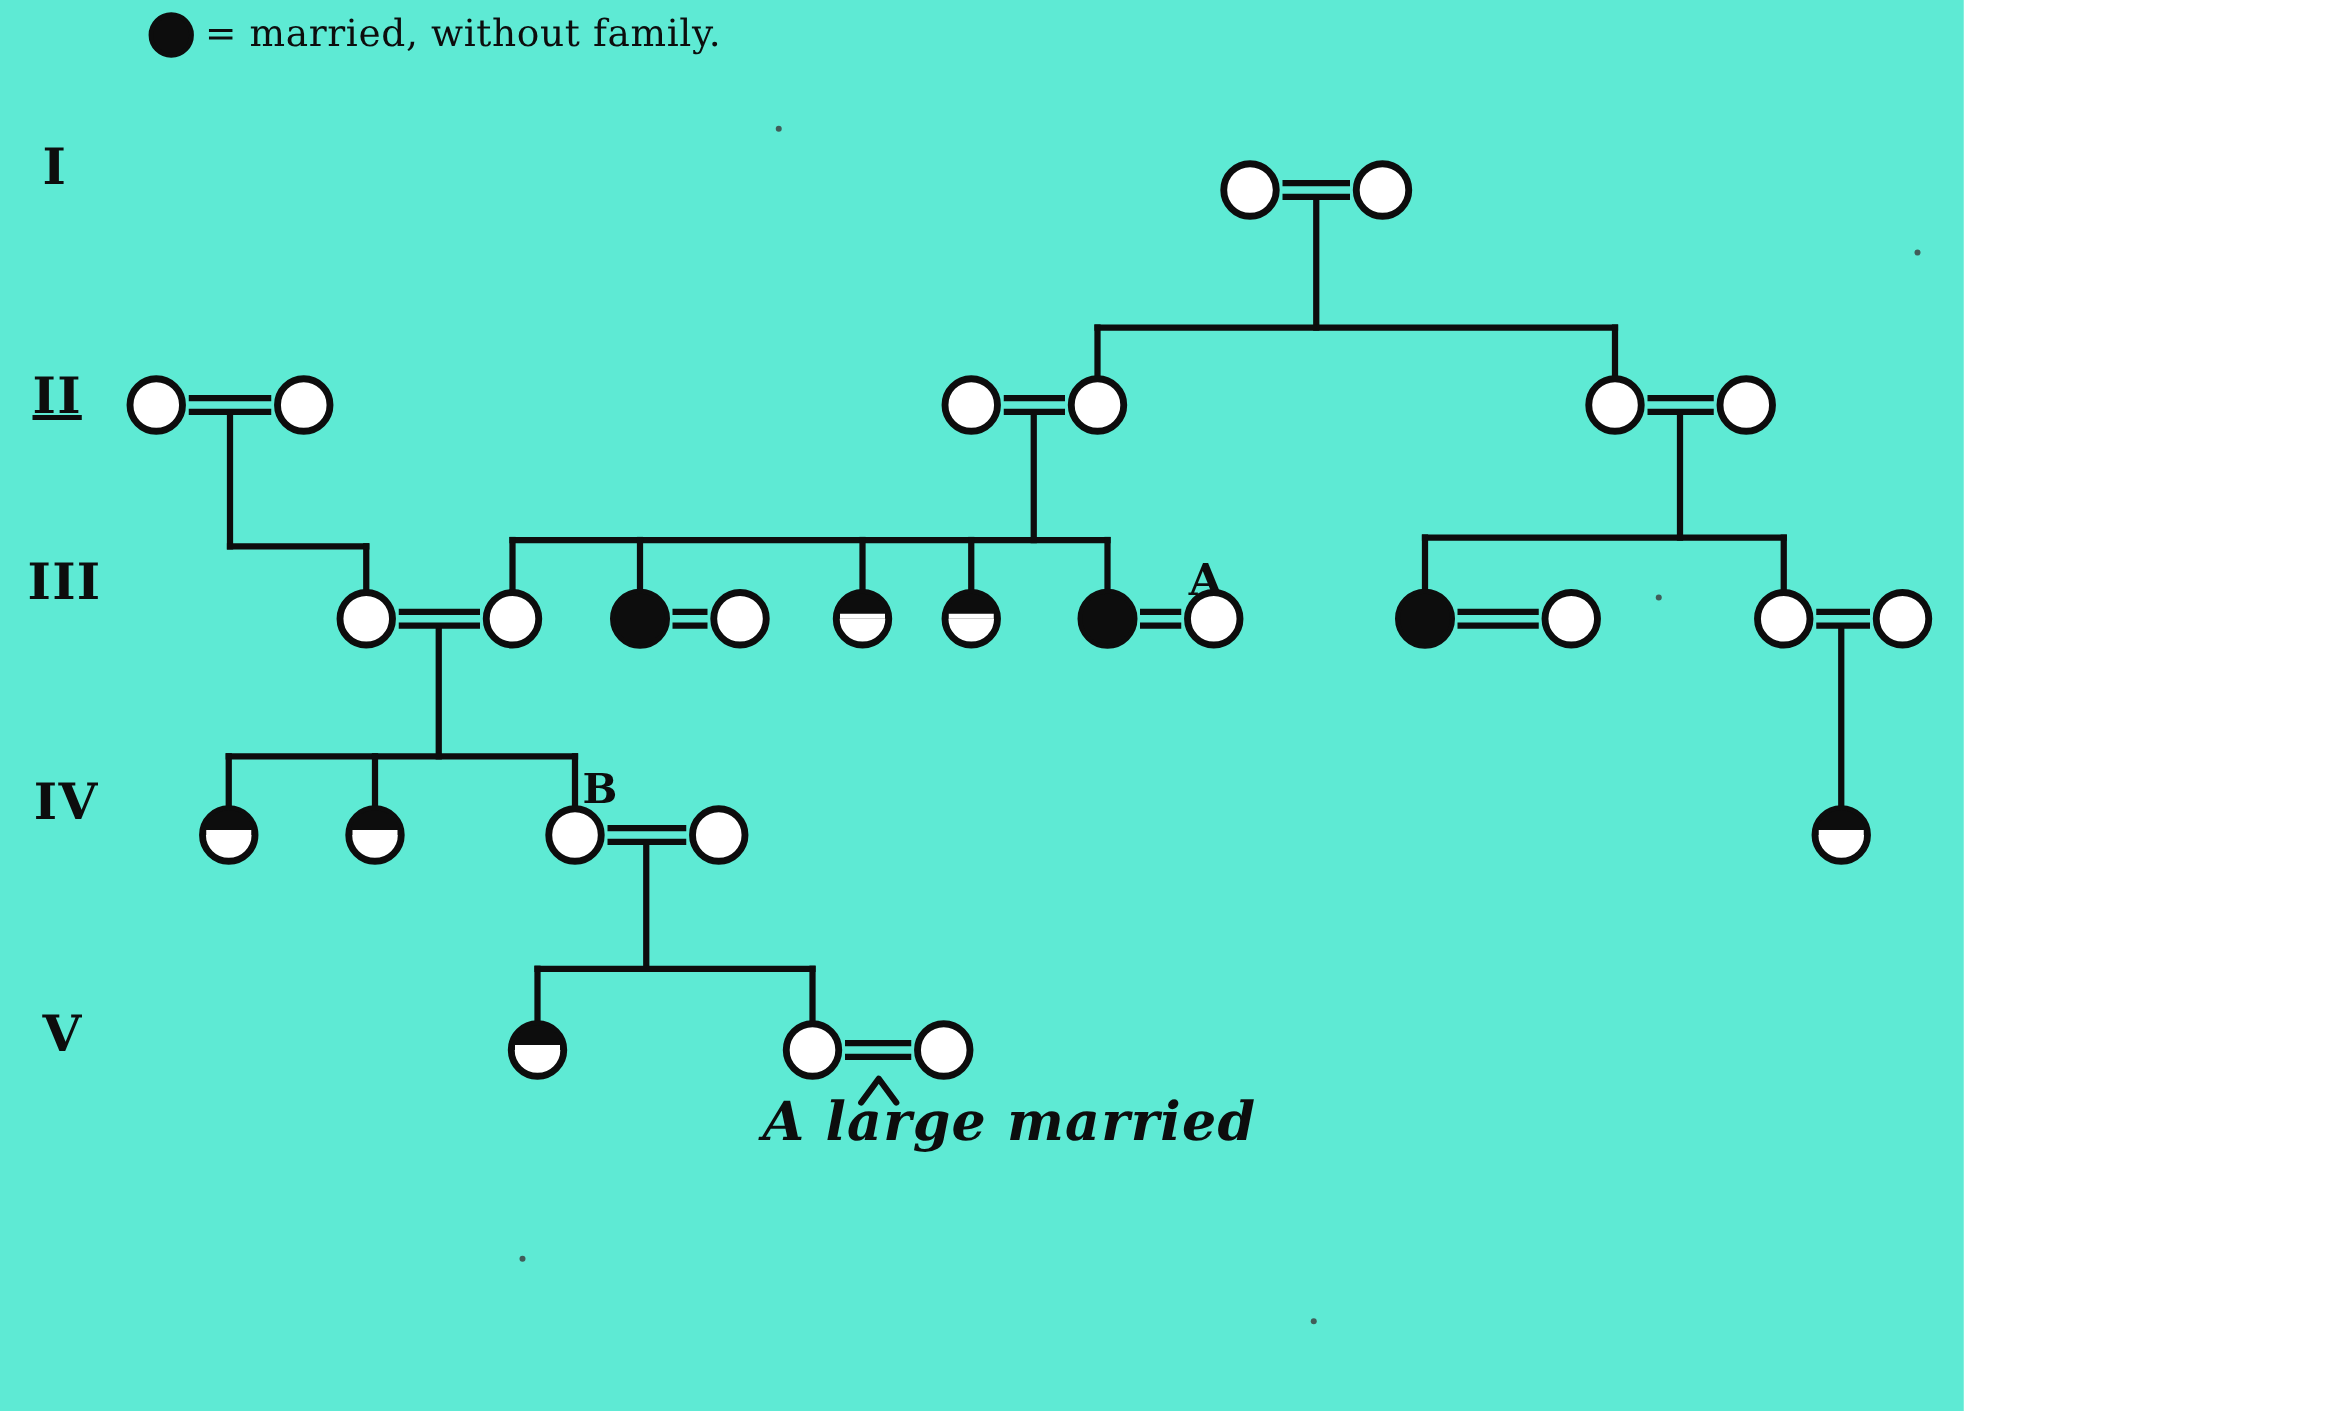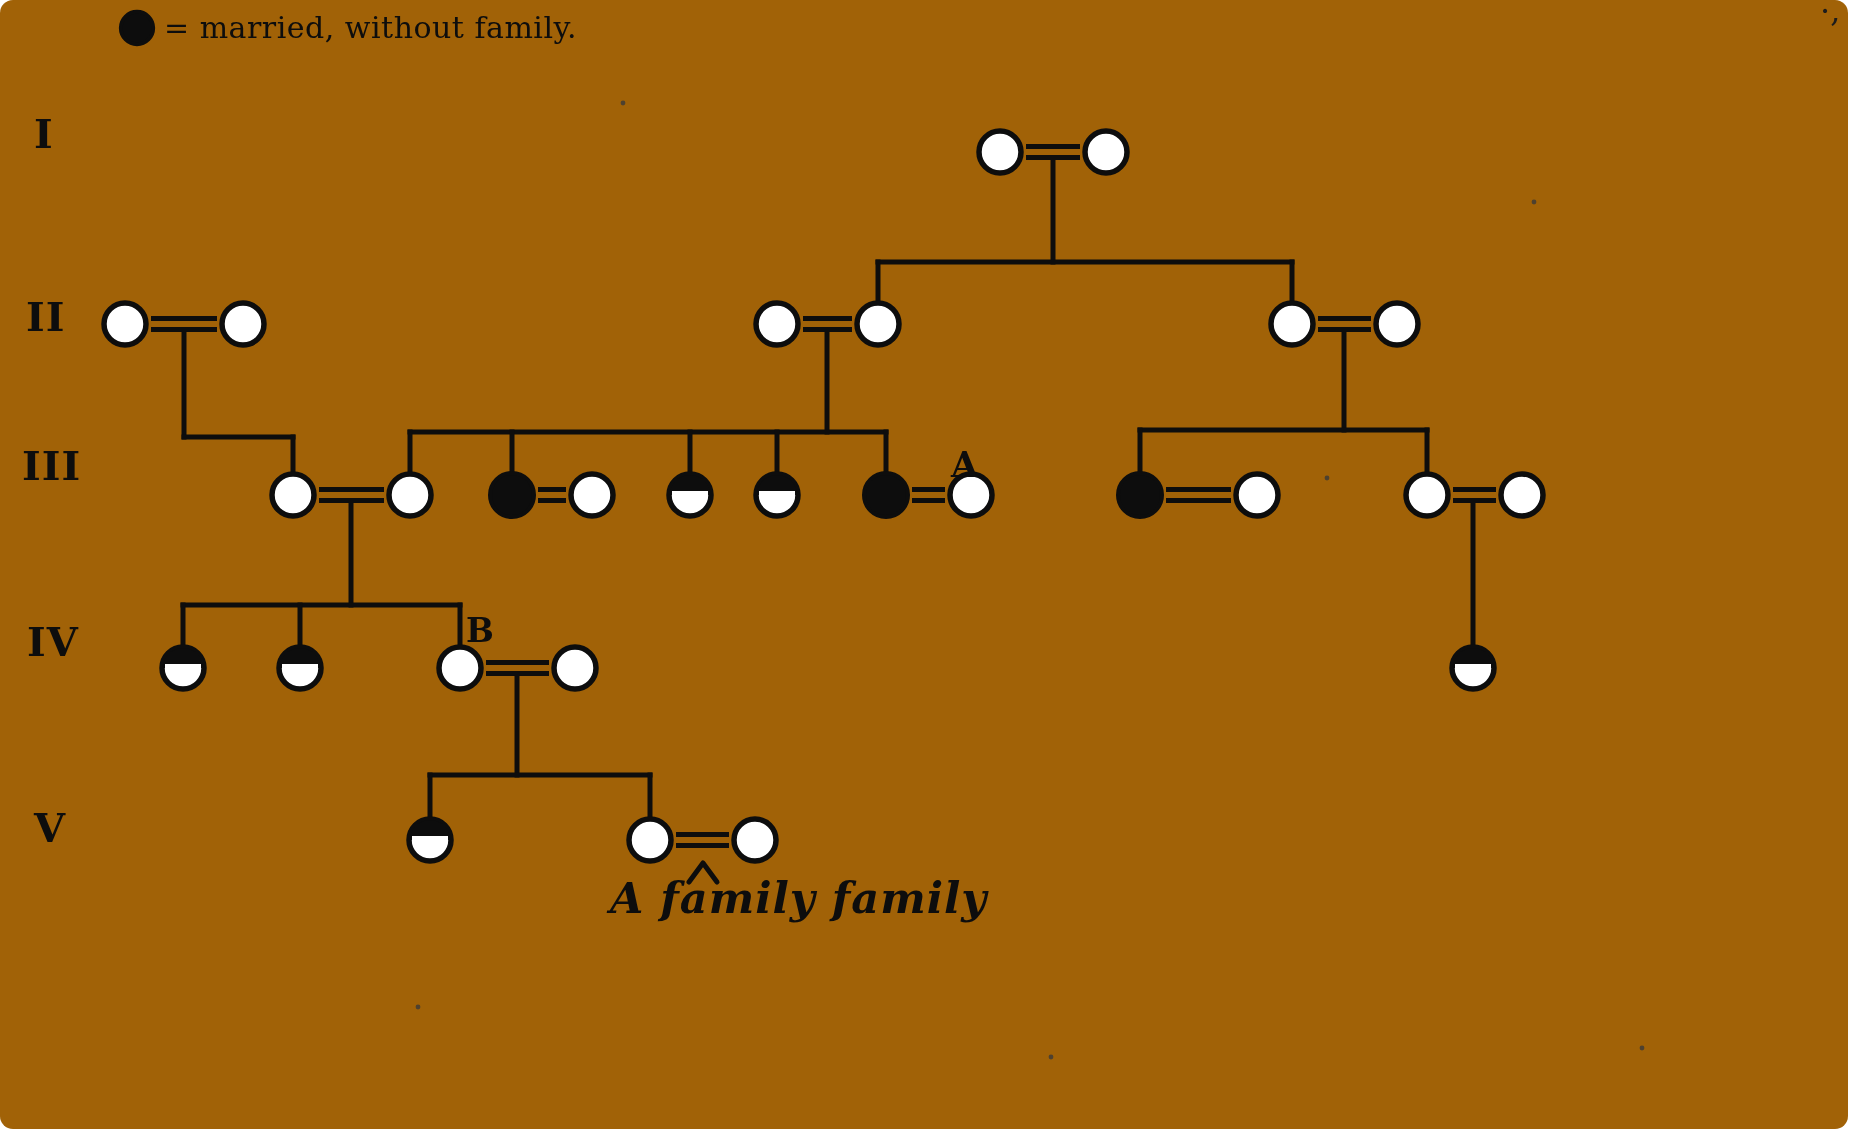--- a/index.html
+++ b/index.html
@@ -1,41 +1,40 @@
 <!DOCTYPE html>
 <html><head>
 <meta charset="utf-8">
 <style>
   html, body { margin: 0; padding: 0; background: #ffffff; }
   .page {
     position: relative;
-    width: 1848px;
+    width: 1571px;
     height: 1129px;
-    background: #a16207;
+    background: #5eead4;
     overflow: hidden;
     font-family: "DejaVu Serif", serif;
     color: #0d0d0d;
-    border-radius: 13px;
   }
   .page > svg { position: absolute; left: 0; top: 0; display: block; }
 
   .legend { position: absolute; left: 116px; top: 1px; }
   .legend-row { display: flex; align-items: center; height: 53px; }
   .legend-sym { width: 42px; height: 42px; margin-right: 6px; flex: 0 0 auto; }
   .legend-text { font-size: 30px; font-weight: 500; letter-spacing: 0.5px; white-space: nowrap; }
 
   .gen-label {
     position: absolute;
     font-size: 40px;
     font-weight: 700;
     letter-spacing: 1px;
     font-family: "DejaVu Serif", serif;
   }
   #gen-1 { left: 34px;  top: 110px; }
-  #gen-2 { left: 26px;  top: 293px; }
+  #gen-2 { left: 26px;  top: 293px; text-decoration: underline; }
   #gen-3 { left: 22px;  top: 442px; }
   #gen-4 { left: 27px;  top: 618px; }
   #gen-5 { left: 34px;  top: 804px; }
 
   .note { position: absolute; font-weight: 700; font-family: "DejaVu Serif", serif; }
   #label-A { left: 951px; top: 444px; font-size: 35px; }
   #label-B { left: 466px; top: 611px; font-size: 33px; }
 
   #large-family-label {
     position: absolute;
@@ -170,17 +169,17 @@
 
   <div class="gen-label" id="gen-1">I</div>
   <div class="gen-label" id="gen-2">II</div>
   <div class="gen-label" id="gen-3">III</div>
   <div class="gen-label" id="gen-4">IV</div>
   <div class="gen-label" id="gen-5">V</div>
 
   <div class="note" id="label-A">A</div>
   <div class="note" id="label-B">B</div>
 
-  <div id="large-family-label">A family family</div>
+  <div id="large-family-label">A large married</div>
 
   <div id="corner-mark">·,</div>
 
 </div>
 
 </body></html>

